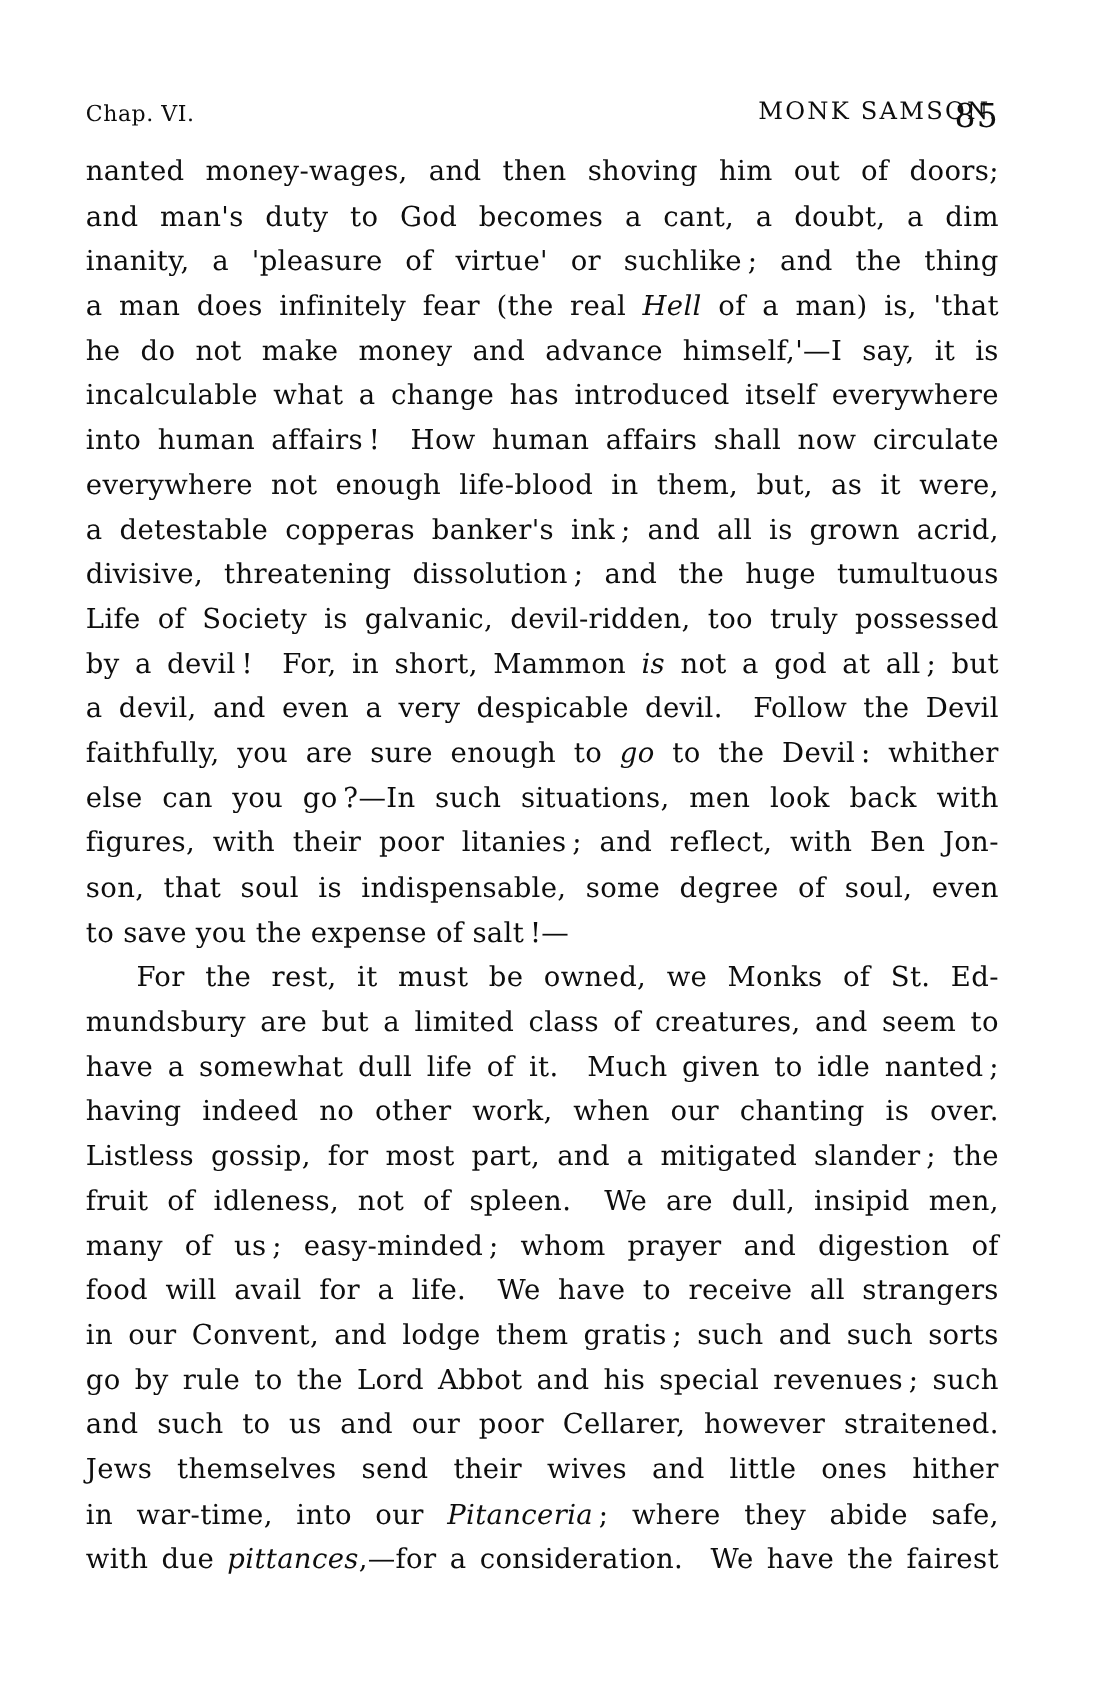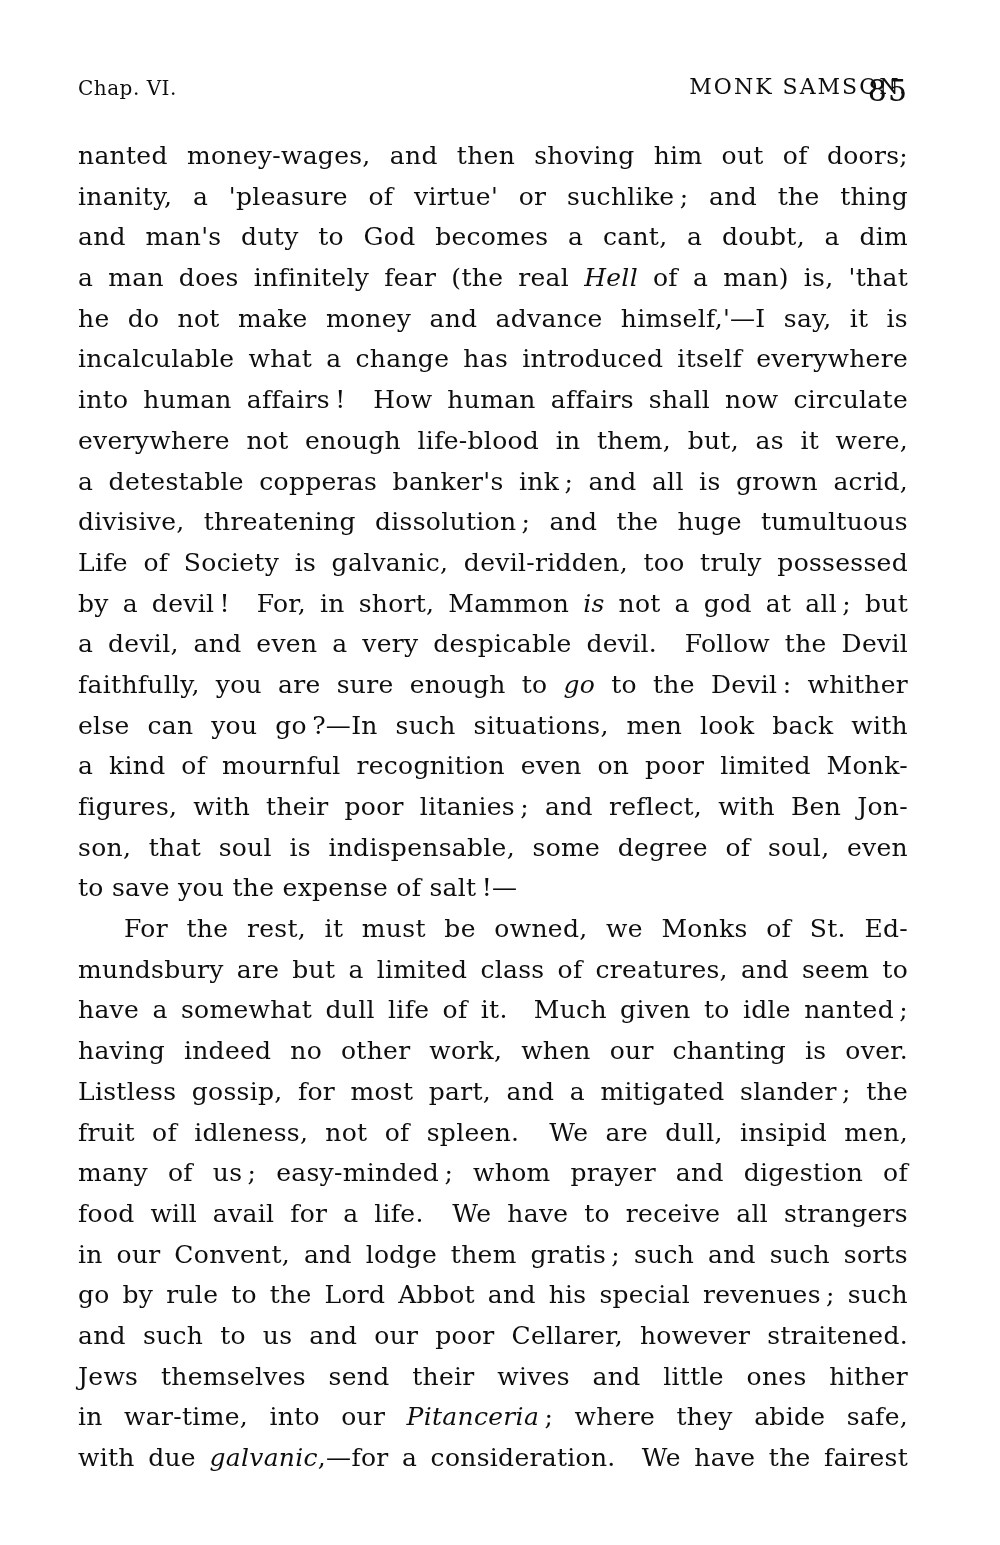--- a/index.html
+++ b/index.html
@@ -10,21 +10,21 @@
     color: #0e0e0e;
   }
   .page {
     position: relative;
     width: 1000px; height: 1545px;
     background: #ffffff;
     overflow: hidden;
   }
   .page-header {
     position: absolute;
-    top: 72px; left: 78px; width: 830px; height: 32px; text-decoration: underline;
+    top: 87px; left: 78px; width: 830px; height: 32px; text-decoration: underline;
   }
   .header-chapter {
     position: absolute; left: 0; top: 4px;
     font-size: 20px; letter-spacing: 0.5px;
   }
   .header-title {
     position: absolute; left: 0; right: 0; top: 2px;
     text-align: right;
     font-size: 22px; letter-spacing: 2px;
   }
@@ -57,46 +57,45 @@
 <body>
 
 <div class="page">
   <div class="page-header">
     <span class="header-chapter">Chap. VI.</span>
     <span class="header-title">MONK SAMSON.</span>
     <span class="header-pagenum">85</span>
   </div>
   <div class="page-body">
       <div class="line"><span>nanted money-wages, and then shoving him out of doors;</span></div>
+      <div class="line"><span>and man's duty to God becomes a cant, a doubt, a dim</span></div>
       <div class="line"><span>inanity, a 'pleasure of virtue' or suchlike ; and the thing</span></div>
-      <div class="line"><span>and man's duty to God becomes a cant, a doubt, a dim</span></div>
       <div class="line"><span>a man does infinitely fear (the real </span><span class="italic">Hell</span><span> of a man) is, 'that</span></div>
       <div class="line"><span>he do not make money and advance himself,'—I say, it is</span></div>
       <div class="line"><span>incalculable what a change has introduced itself everywhere</span></div>
       <div class="line"><span>into human affairs !  How human affairs shall now circulate</span></div>
       <div class="line"><span>everywhere not enough life-blood in them, but, as it were,</span></div>
       <div class="line"><span>a detestable copperas banker's ink ; and all is grown acrid,</span></div>
       <div class="line"><span>divisive, threatening dissolution ; and the huge tumultuous</span></div>
       <div class="line"><span>Life of Society is galvanic, devil-ridden, too truly possessed</span></div>
       <div class="line"><span>by a devil !  For, in short, Mammon </span><span class="italic">is</span><span> not a god at all ; but</span></div>
       <div class="line"><span>a devil, and even a very despicable devil.  Follow the Devil</span></div>
       <div class="line"><span>faithfully, you are sure enough to </span><span class="italic">go</span><span> to the Devil : whither</span></div>
       <div class="line"><span>else can you go ?—In such situations, men look back with</span></div>
-      <div class="line"><span>a kind of mournful recognition even on poor limited Monk-</span></div>
       <div class="line"><span>figures, with their poor litanies ; and reflect, with Ben Jon-</span></div>
       <div class="line"><span>son, that soul is indispensable, some degree of soul, even</span></div>
       <div class="line no-justify"><span>to save you the expense of salt !—</span></div>
       <div class="line indent"><span>For the rest, it must be owned, we Monks of St. Ed-</span></div>
       <div class="line"><span>mundsbury are but a limited class of creatures, and seem to</span></div>
       <div class="line"><span>have a somewhat dull life of it.  Much given to idle nanted ;</span></div>
       <div class="line"><span>having indeed no other work, when our chanting is over.</span></div>
       <div class="line"><span>Listless gossip, for most part, and a mitigated slander ; the</span></div>
       <div class="line"><span>fruit of idleness, not of spleen.  We are dull, insipid men,</span></div>
       <div class="line"><span>many of us ; easy-minded ; whom prayer and digestion of</span></div>
       <div class="line"><span>food will avail for a life.  We have to receive all strangers</span></div>
       <div class="line"><span>in our Convent, and lodge them gratis ; such and such sorts</span></div>
       <div class="line"><span>go by rule to the Lord Abbot and his special revenues ; such</span></div>
       <div class="line"><span>and such to us and our poor Cellarer, however straitened.</span></div>
       <div class="line"><span>Jews themselves send their wives and little ones hither</span></div>
       <div class="line"><span>in war-time, into our </span><span class="italic">Pitanceria</span><span> ; where they abide safe,</span></div>
-      <div class="line"><span>with due </span><span class="italic">galvanic</span><span>,—for a consideration.  We have the fairest</span></div>
+      <div class="line"><span>with due </span><span class="italic">pittances</span><span>,—for a consideration.  We have the fairest</span></div>
     </div>
 </div>
 
 </body></html>

